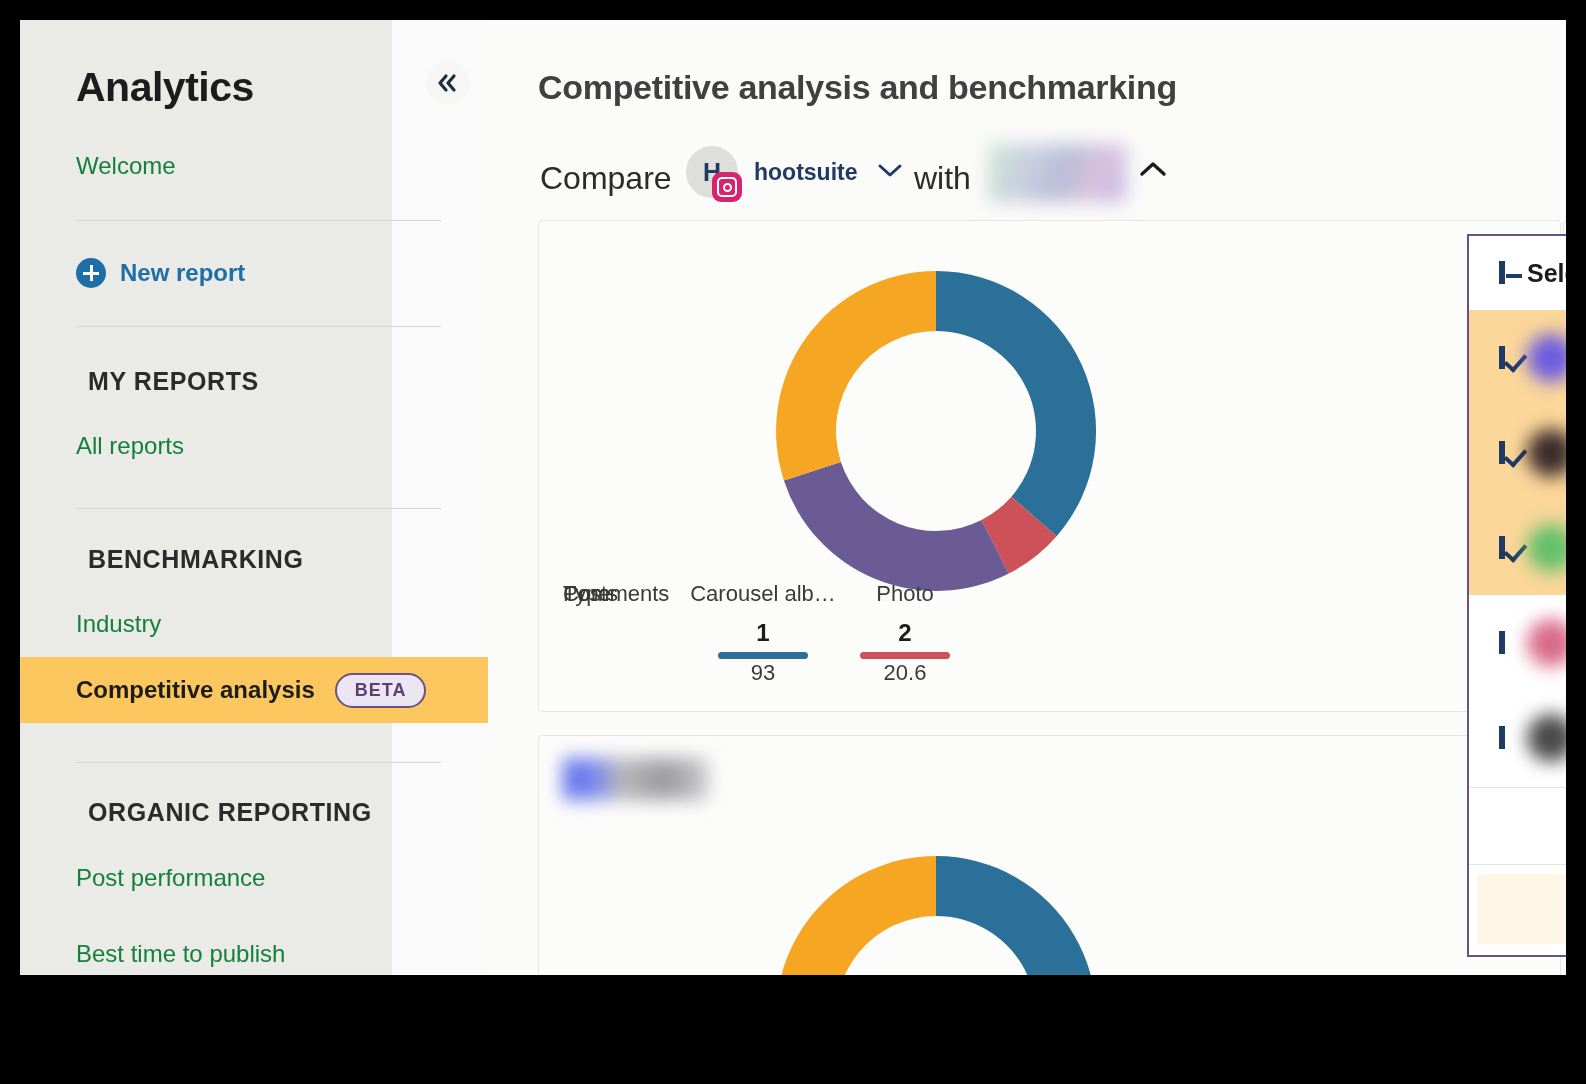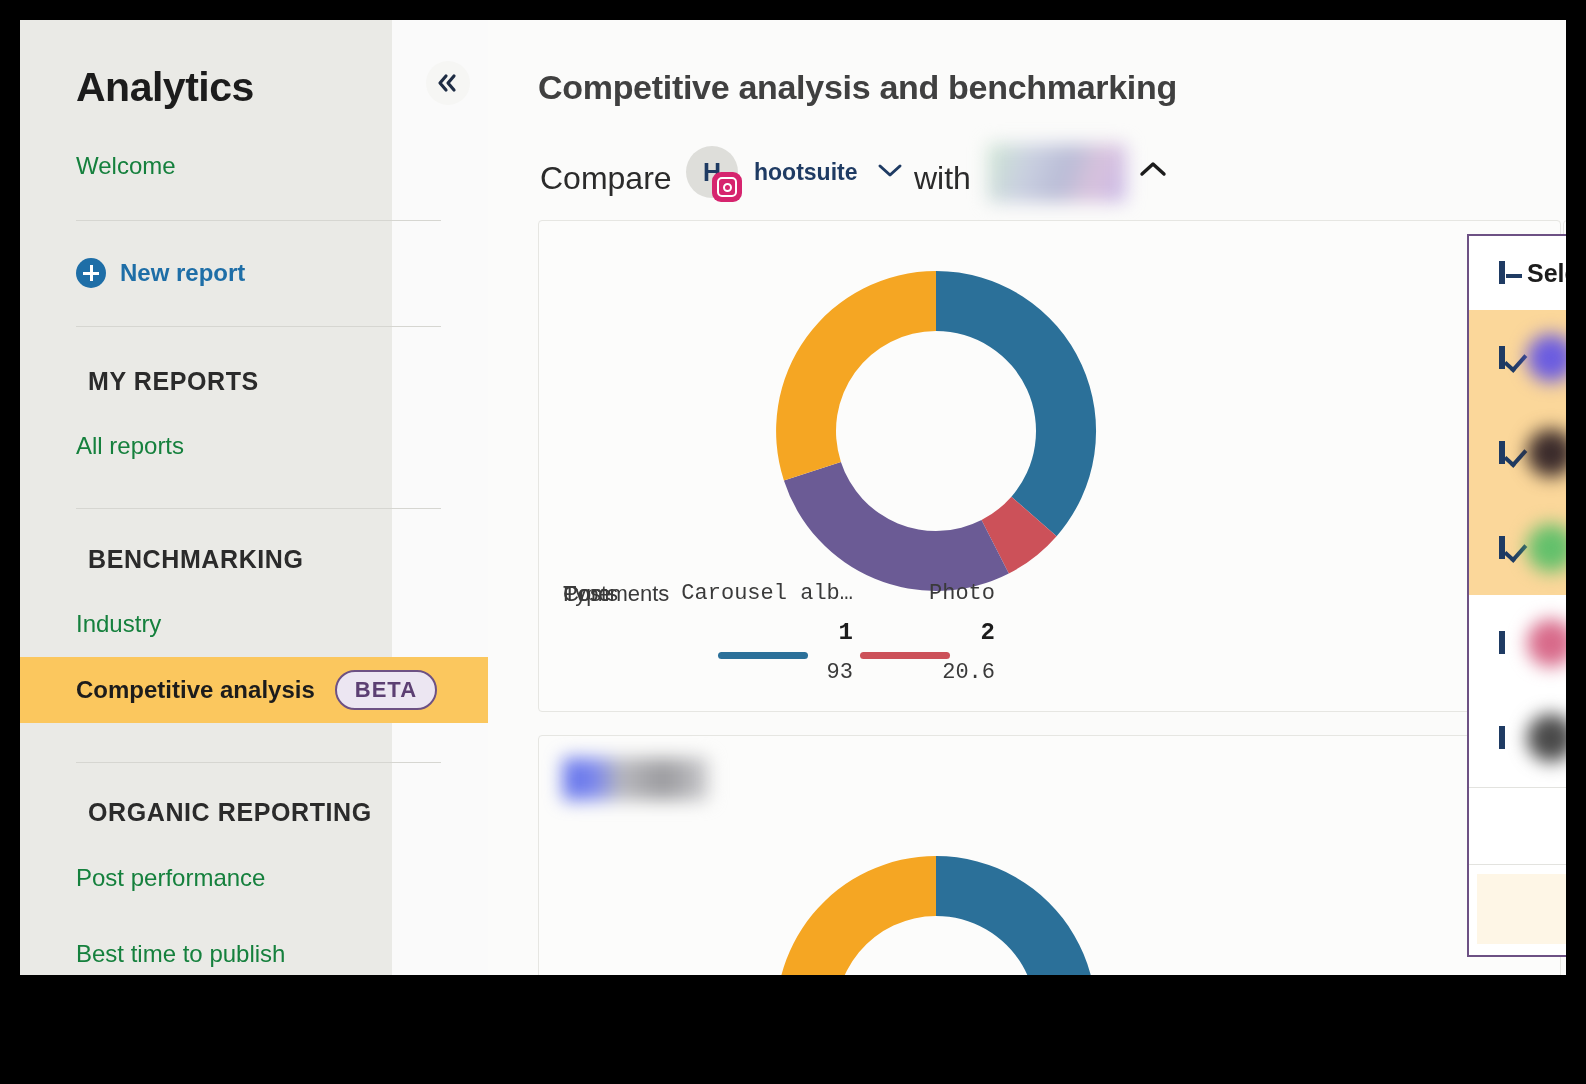--- a/index.html
+++ b/index.html
@@ -20,21 +20,21 @@
   .sb-div{position:absolute;left:56px;width:365px;height:1px;background:#d6d6d1;}
   .sb-new{position:absolute;left:56px;display:flex;align-items:center;cursor:pointer;}
   .sb-new .plus{width:30px;height:30px;border-radius:50%;background:#1e6ea7;position:relative;}
   .sb-new .plus:before,.sb-new .plus:after{content:"";position:absolute;background:#fff;}
   .sb-new .plus:before{left:7px;top:13.5px;width:16px;height:3px;}
   .sb-new .plus:after{left:13.5px;top:7px;width:3px;height:16px;}
   .sb-new .txt{margin-left:14px;font-size:24px;font-weight:bold;color:#1e6ea7;}
   .sb-item.active{background:#fbc75e;}
   .sb-item.active span.lbl{font-weight:bold;color:#1c1c1c;text-align:center;}
   .beta{margin-left:20px;padding:5px 18px;border:2px solid #6d5184;border-radius:20px;background:#ece6f2;
-        font-size:22px;font-weight:bold;color:#5c3f73;letter-spacing:1px;}
+        font-size:18px;font-weight:bold;color:#5c3f73;letter-spacing:1px;}
   .sb-scroll-track{position:absolute;left:477px;top:0;width:12px;height:955px;background:#e4e4e0;}
   .sb-scroll-thumb{position:absolute;left:479px;top:92px;width:8px;height:880px;border-radius:4px;background:#7b7b77;}
 
   
   .main{position:absolute;left:468px;top:0;width:1078px;height:955px;background:#fbfbfa;}
   .page-title{position:absolute;left:50px;top:48px;font-size:34px;font-weight:bold;color:#404040;letter-spacing:-.3px;white-space:nowrap;}
   .cmp-bar{position:absolute;left:0;top:116px;width:1078px;height:86px;background:#fbfbfa;}
   .cmp-label{position:absolute;font-size:32px;color:#2b2b2b;}
   .acct-chip{position:absolute;left:198px;top:10px;display:flex;align-items:center;cursor:pointer;}
   .avatar{position:relative;width:52px;height:52px;border-radius:50%;background:#dededa;
@@ -48,21 +48,21 @@
   .blur-chip{position:absolute;left:500px;top:8px;width:138px;height:58px;border-radius:4px;
      background:linear-gradient(110deg,#cde6d2 0%,#c9cfe0 30%,#b9bcd6 55%,#d9c2dc 75%,#c6b6e8 100%);
      filter:blur(9px);}
   .chev-up{position:absolute;left:648px;top:22px;cursor:pointer;}
 
   
   .card{position:absolute;background:#fcfcfb;border:1px solid #e6e6e2;border-radius:4px;padding-left:16px;}
   .donut{position:absolute;}
   .tbl{position:absolute;font-size:22px;color:#3a3a3a;}
   .tbl .rowlabel{position:absolute;left:0;}
-  .tbl .cell{position:absolute;text-align:right;font-family:Liberation Mono, monospace;}
+  .tbl .cell{position:absolute;text-align:center;}
   .tbl .val{font-weight:bold;font-size:24px;color:#1c1c1c;}
   .bar{position:absolute;height:7px;border-radius:4px;}
   .card-title-blur{position:absolute;width:145px;height:42px;border-radius:3px;
      background:linear-gradient(90deg,#5f6fea 0%,#7a86ee 22%,#b9b9bd 40%,#9a9a9e 70%,#c9c9cc 100%);filter:blur(9px);}
 
   
   .dd{position:absolute;left:979px;top:214px;width:543px;height:719px;background:#fff;border:2px solid #6d5184;z-index:40;}
   .dd-head{position:absolute;left:0;top:0;width:543px;height:74px;display:flex;align-items:center;cursor:pointer;}
   .cb{width:28px;height:28px;border:3px solid #1f3b63;background:#fff;position:relative;flex:none;}
   .cb.dash:after{content:"";position:absolute;left:4px;top:10px;width:16px;height:4px;background:#1f3b63;}

